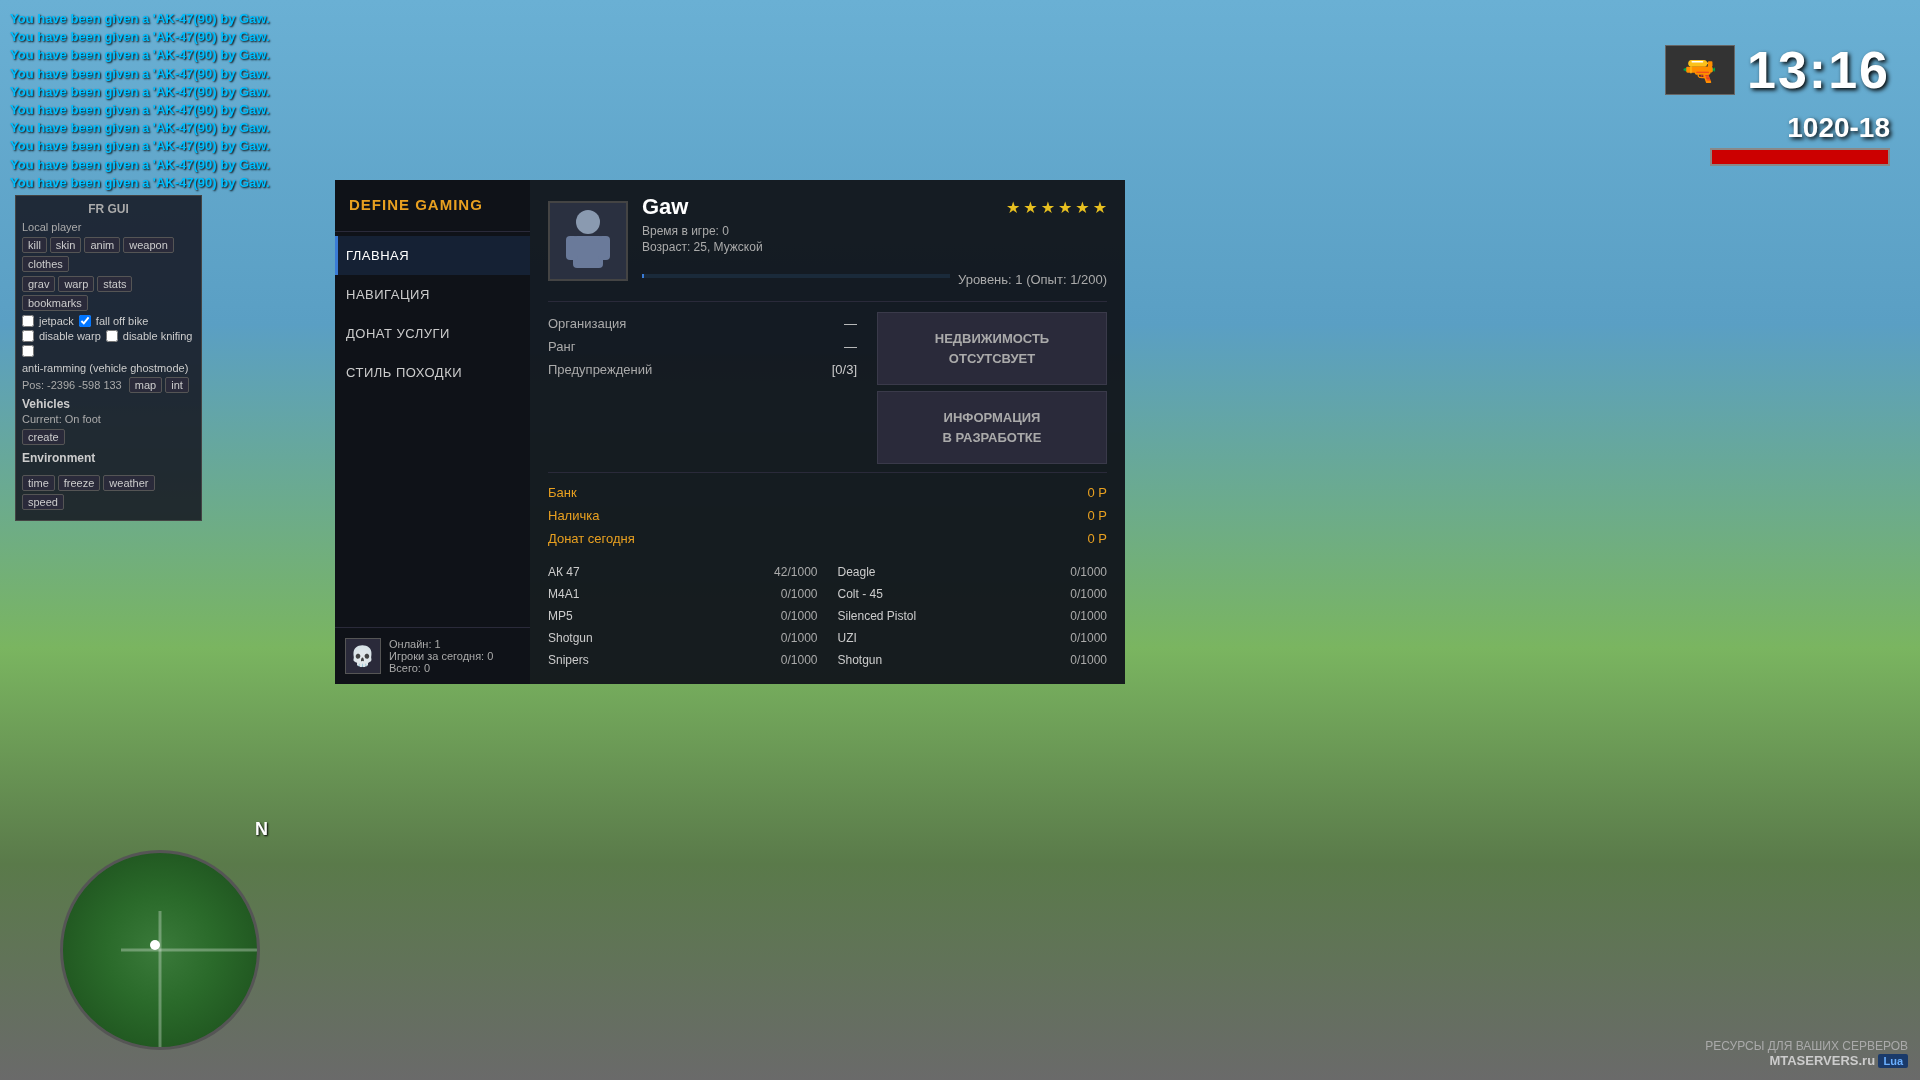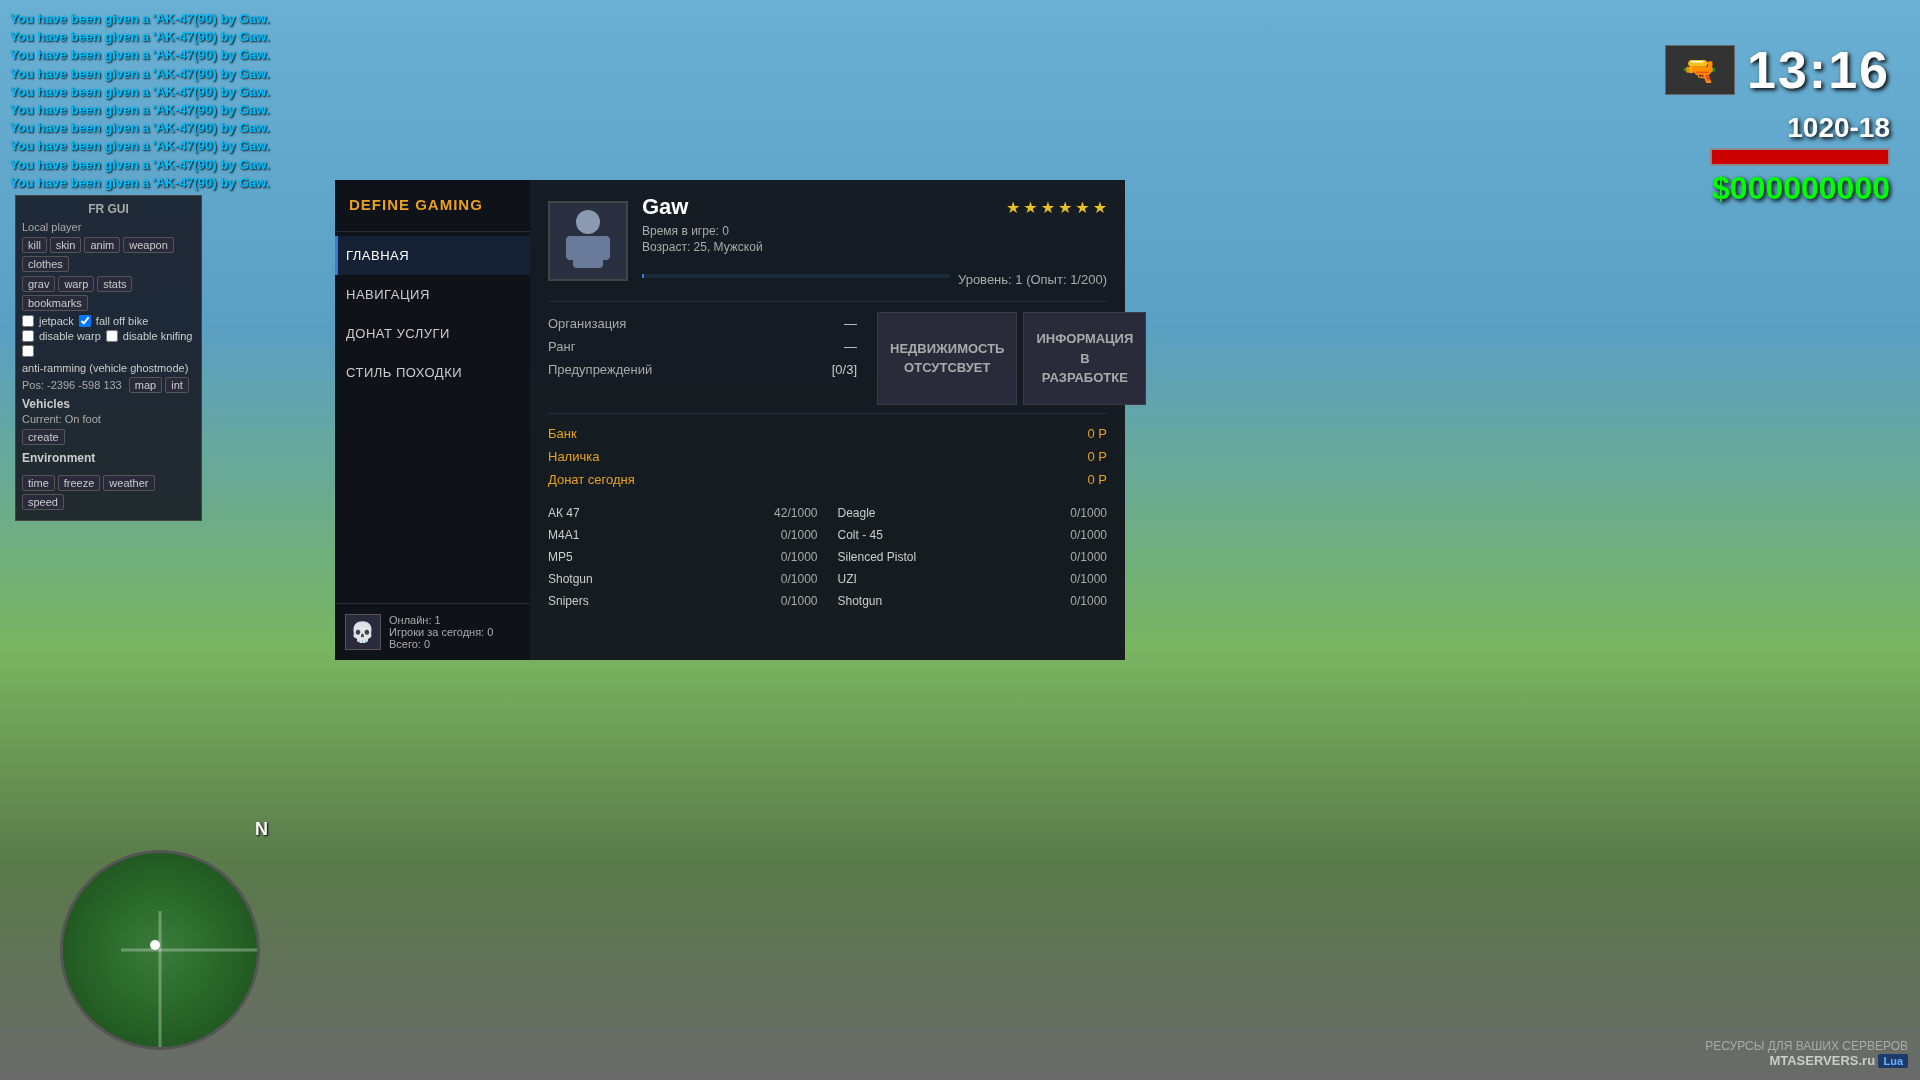--- a/index.html
+++ b/index.html
@@ -404,21 +404,20 @@
 
 <div class="hud-top-right">
   <div style="display:flex;align-items:center;gap:12px;justify-content:flex-end;">
     <div style="width:70px;height:50px;background:#333;border:1px solid #666;display:flex;align-items:center;justify-content:center;font-size:28px;color:#fff;">🔫</div>
     <div class="hud-time">13:16</div>
   </div>
   <div class="hud-weapon-row">
     <div class="hud-ammo">1020-18</div>
   </div>
   <div class="hud-health-bar"></div>
-  <div class="hud-money">$000000000</div>
 </div>
 
 <div class="fr-gui">
   <div class="fr-gui-title">FR GUI</div>
   <div style="font-size:11px;color:#aaa;margin-bottom:4px;">Local player</div>
   <div class="fr-gui-row">
     <button class="fr-btn">kill</button>
     <button class="fr-btn">skin</button>
     <button class="fr-btn">anim</button>
     <button class="fr-btn">weapon</button>
@@ -539,21 +538,21 @@
           <div class="stat-row">
             <span class="stat-label">Ранг</span>
             <span class="stat-dash">—</span>
           </div>
           <div class="stat-row">
             <span class="stat-label">Предупреждений</span>
             <span class="stat-value">[0/3]</span>
           </div>
         </div>
 
-        <div style="width:230px;display:flex;flex-direction:row;gap:6px;">
+        <div style="width:230px;display:flex;flex-direction:column;gap:6px;">
           <div class="info-box">НЕДВИЖИМОСТЬ<br>ОТСУТСВУЕТ</div>
           <div class="info-box">ИНФОРМАЦИЯ<br>В РАЗРАБОТКЕ</div>
         </div>
       </div>
 
       <div style="margin-top:8px;border-top:1px solid #2a2a3a;padding-top:8px;">
         <div class="stat-row highlighted">
           <span class="stat-label" style="color:#e8a020;">Банк</span>
           <span class="stat-value orange">0 Р</span>
         </div>

